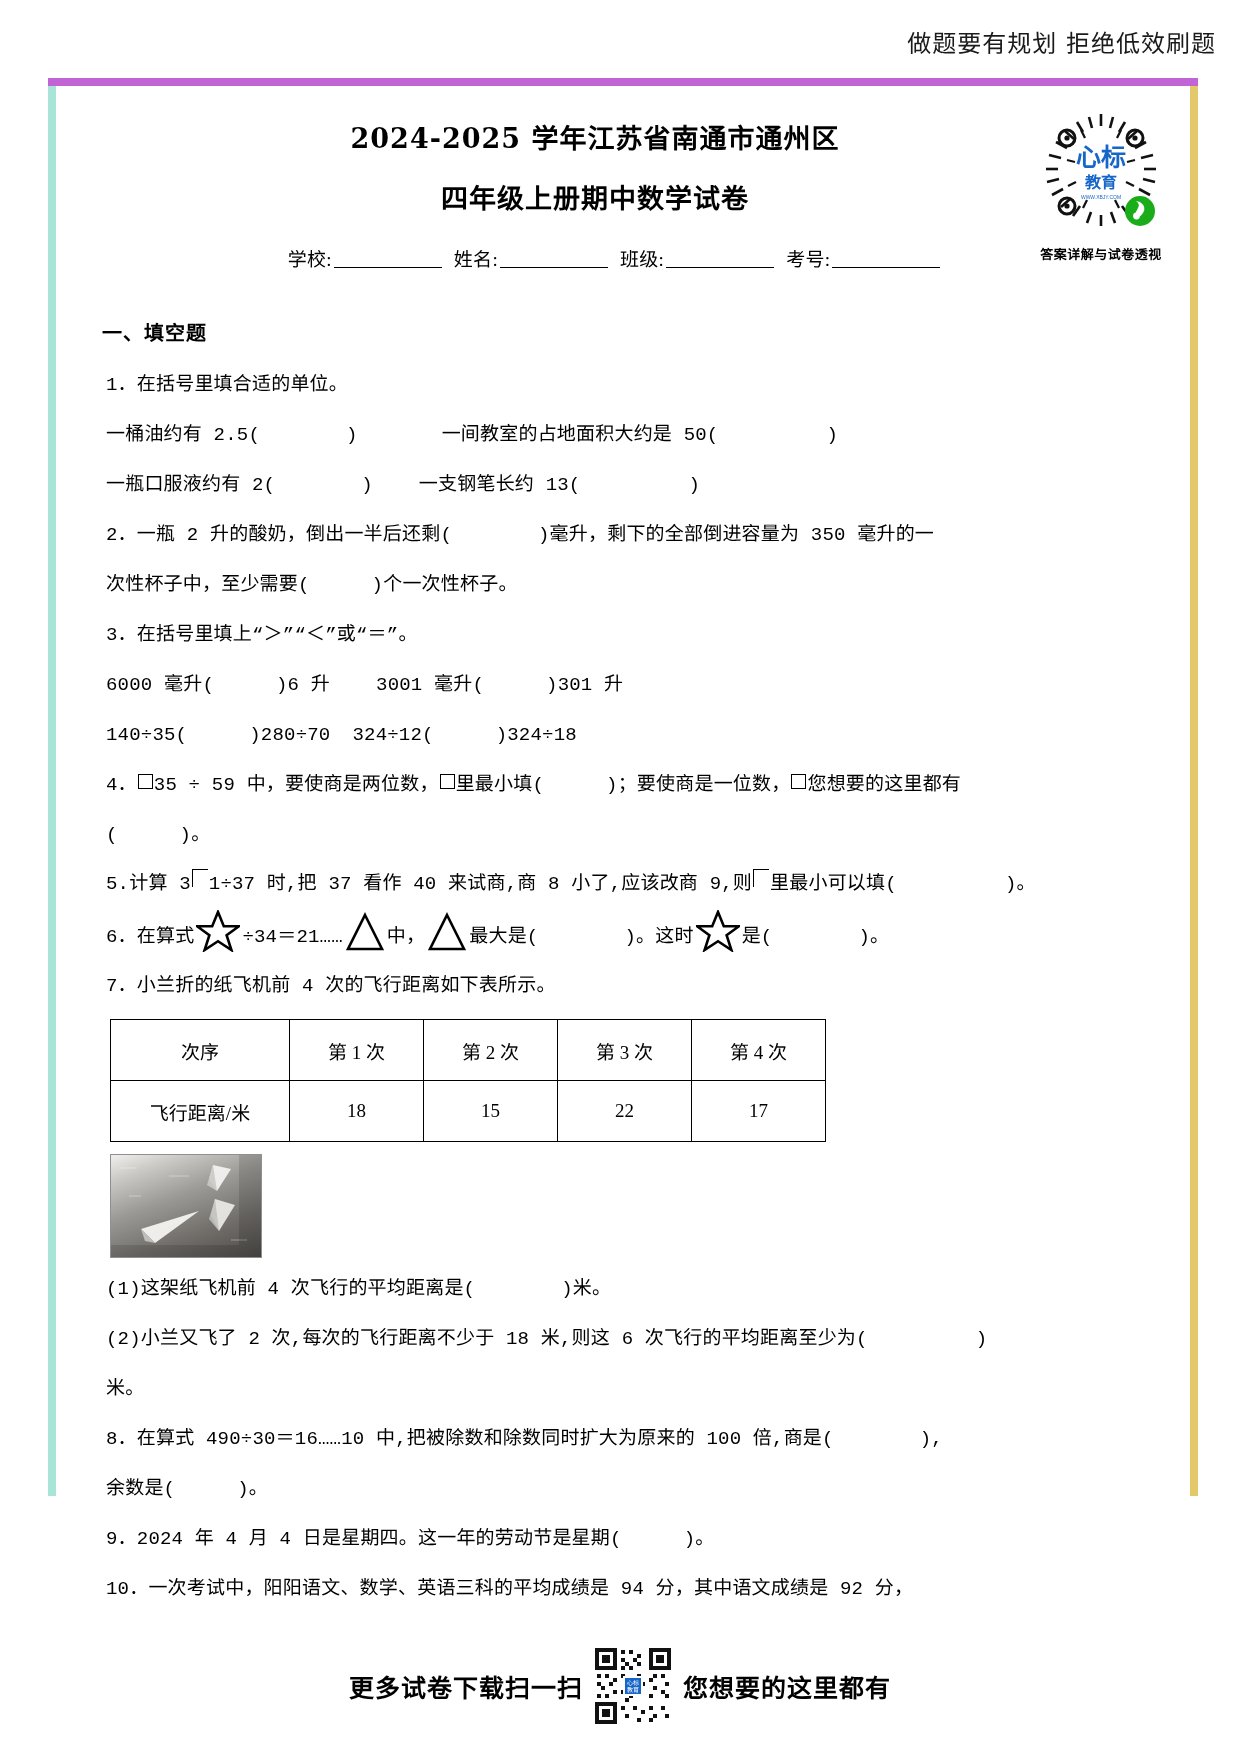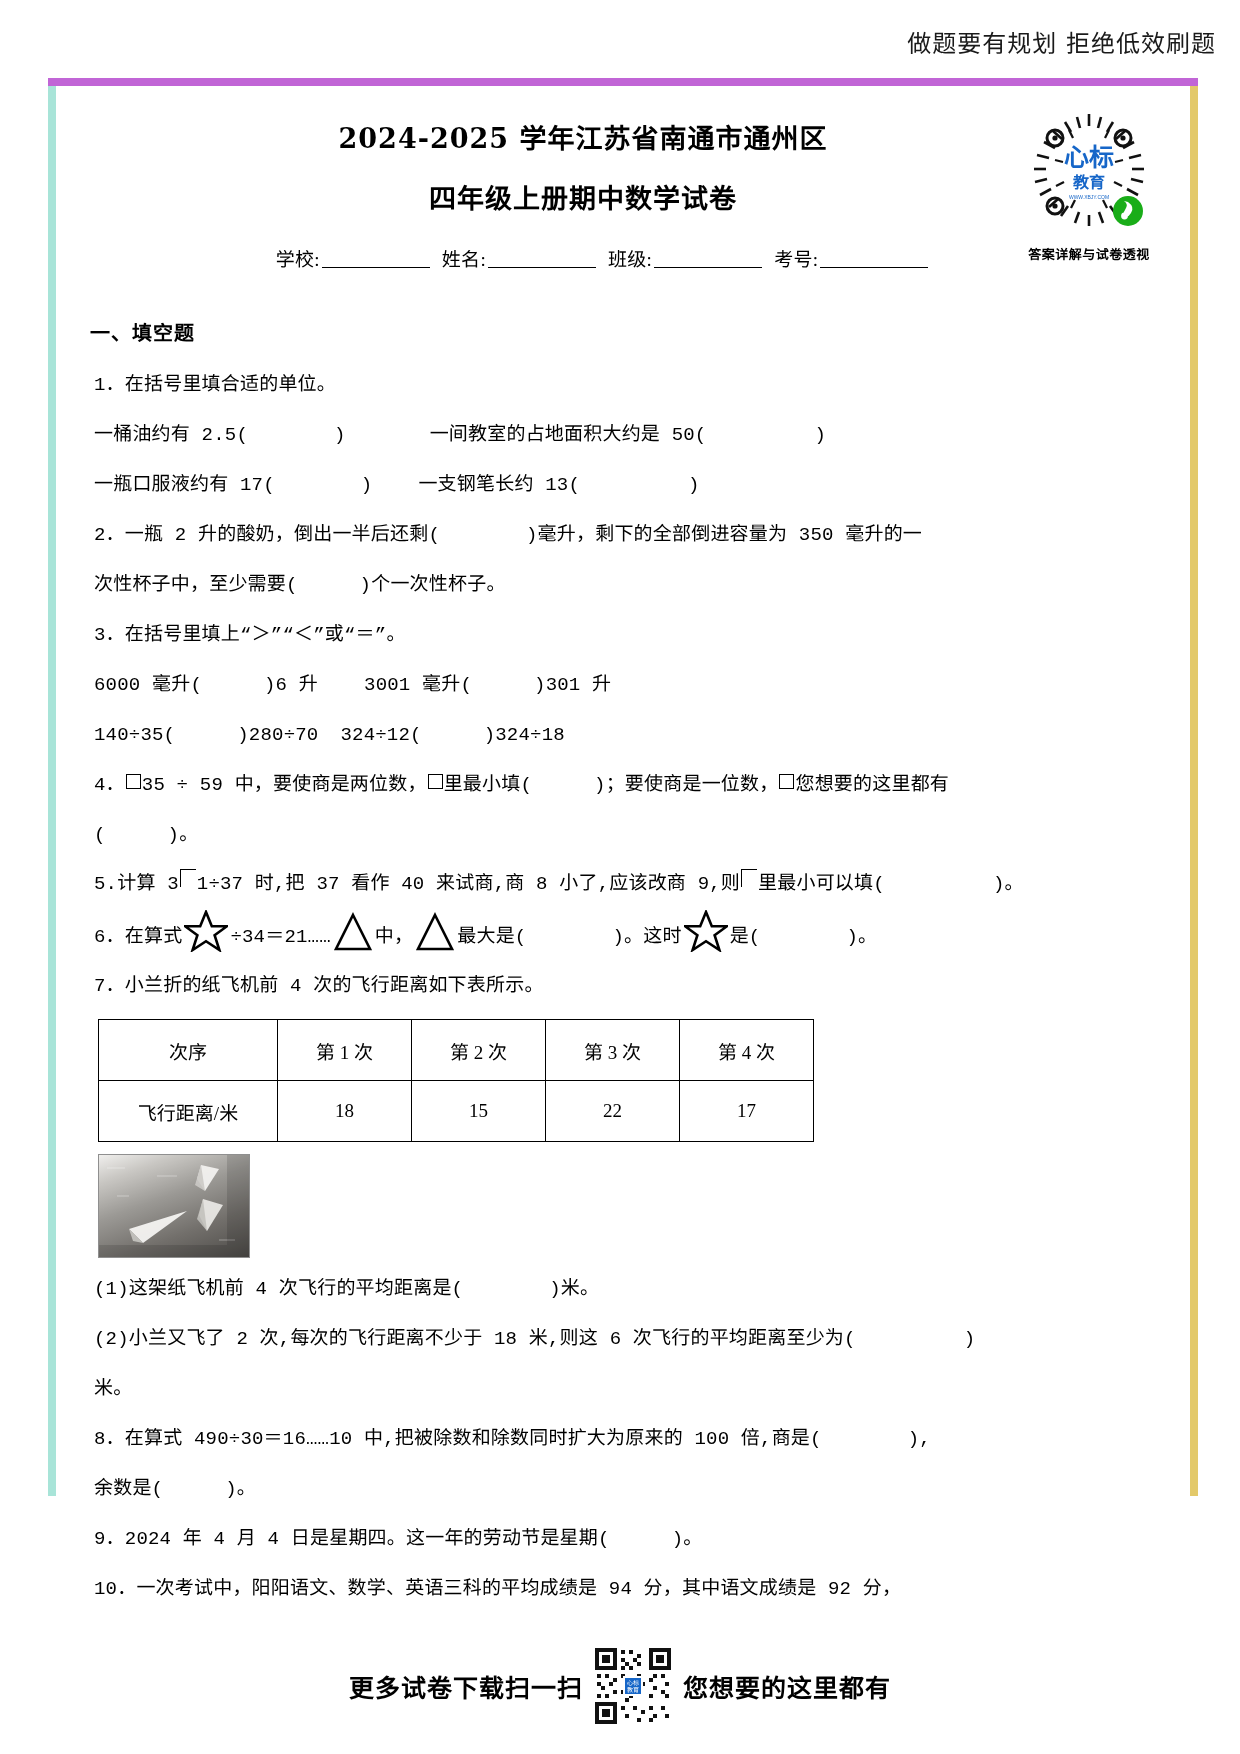--- a/index.html
+++ b/index.html
@@ -103,21 +103,21 @@
   .frame-right-bar {
     position: absolute;
     left: 1190px; top: 86px;
     width: 8px; height: 1410px;
     background: #e3c96a;
   }
 
   
   .paper {
     position: absolute;
-    left: 58px; top: 96px;
+    left: 70px; top: 96px;
     width: 1110px;
   }
 
   
   .title-zone {
     position: relative;
     padding-top: 18px;
   }
   .doc-title-1, .doc-title-2 {
     text-align: center;
@@ -366,21 +366,21 @@
 
   <div class="content">
 
     <div class="section-head">一、填空题</div>
 
     <p class="q">1．在括号里填合适的单位。</p>
     <p class="q">
       <span>一桶油约有 2.5(</span><span class="blank-paren"></span><span>)</span><span class="gap-lg"></span><span>一间教室的占地面积大约是 50(</span><span class="blank-paren wide"></span><span>)</span>
     </p>
     <p class="q">
-      <span>一瓶口服液约有 17(</span><span class="blank-paren"></span><span>)</span><span class="gap-md"></span><span>一支钢笔长约 13(</span><span class="blank-paren wide"></span><span>)</span>
+      <span>一瓶口服液约有 2(</span><span class="blank-paren"></span><span>)</span><span class="gap-md"></span><span>一支钢笔长约 13(</span><span class="blank-paren wide"></span><span>)</span>
     </p>
 
     <p class="q">
       <span>2．一瓶 2 升的酸奶，倒出一半后还剩(</span><span class="blank-paren"></span><span>)毫升，剩下的全部倒进容量为 350 毫升的一</span>
     </p>
     <p class="q">
       <span>次性杯子中，至少需要(</span><span class="blank-paren narrow"></span><span>)个一次性杯子。</span>
     </p>
 
     <p class="q">3．在括号里填上“＞”“＜”或“＝”。</p>

